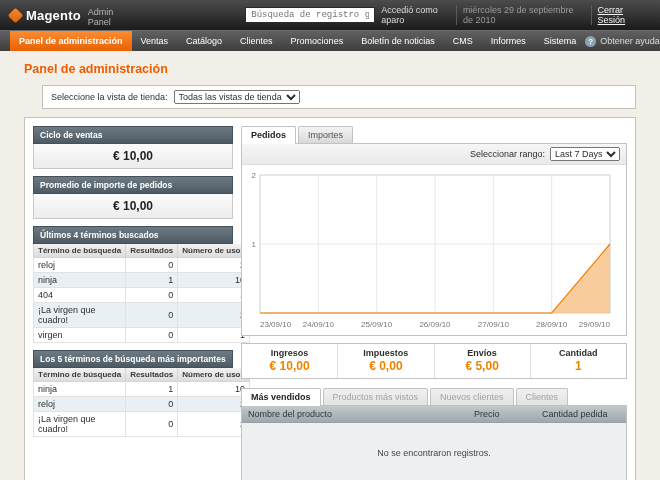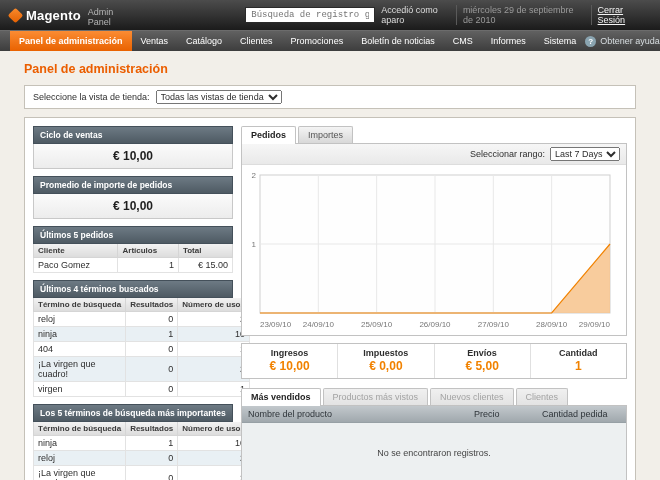--- a/index.html
+++ b/index.html
@@ -24,21 +24,21 @@
   .logout { color:#f4f4f4; text-decoration:underline; cursor:pointer; }
   
   .nav { height:21px; background:linear-gradient(#616161,#3d3d3d); display:flex; align-items:stretch; padding-left:10px; border-top:1px solid #6c6c6c; }
   .nav-item { padding:0 9px; line-height:20px; color:#fff; cursor:pointer; white-space:nowrap; }
   .nav-item.active { background:linear-gradient(#fb8c33,#e96200); font-weight:bold; }
   .nav-help { margin-left:auto; margin-right:10px; display:flex; align-items:center; gap:4px; color:#d7dde0; cursor:pointer; white-space:nowrap; }
   .help-icon { width:11px; height:11px; border-radius:50%; background:#8aa4b0; color:#fff; font-size:8px; text-align:center; line-height:11px; font-weight:bold; }
   
   .content { padding:8px 24px 0; }
   .page-title { color:#eb5e00; font-size:12.5px; font-weight:bold; margin:3px 0 9px; }
-  .store-switcher { background:#fff; border:1px solid #c5c1b8; padding:4px 8px; display:flex; align-items:center; gap:6px; }
+  .store-switcher { background:#fff; border:1px solid #c5c1b8; padding:4px 8px; display:flex; align-items:center; gap:6px;margin-left:18px; }
   select { font-size:9px; font-family:inherit; color:#2e2e2e; }
   .dashboard { margin-top:8px; background:#fff; border:1px solid #c5c1b8; padding:8px; display:flex; gap:8px; height:391px; }
   
   .col-left { width:200px; flex:none; display:flex; flex-direction:column; gap:7px; }
   .section-header { background:linear-gradient(#6d7a84,#4e5a63); color:#fff; font-weight:bold; font-size:8.5px; padding:3px 6px; border:1px solid #44505a; white-space:nowrap; overflow:hidden; }
   .section-value { border:1px solid #c8c8c8; border-top:none; background:linear-gradient(#fbfbfb,#ececec); text-align:center; font-size:12px; font-weight:bold; padding:5px 0; color:#1f1f1f; }
   table.mini { width:100%; border-collapse:collapse; table-layout:auto; }
   .mini th { background:linear-gradient(#f2f2f2,#dcdcdc); border:1px solid #d5d5d5; border-top:none; font-size:8px; text-align:left; padding:2px 4px; white-space:nowrap; color:#3a3a3a; }
   .mini td { border:1px solid #e2e2e2; font-size:9px; padding:2px 4px; background:#fff; }
   .mini tbody tr:nth-child(even) td { background:#e9f0f4; }
@@ -116,39 +116,20 @@
       <div>
         <div class="section-header">Ciclo de ventas</div>
         <div class="section-value">€ 10,00</div>
       </div>
 
       <div>
         <div class="section-header">Promedio de importe de pedidos</div>
         <div class="section-value">€ 10,00</div>
       </div>
 
-      <div>
-        <div class="section-header">Últimos 5 pedidos</div>
-        <table class="mini">
-          <thead>
-              <tr>
-            <th>Cliente</th>
-            <th class="num">Artículos</th>
-            <th class="num">Total</th>
-          </tr>
-            </thead>
-          <tbody>
-            <tr>
-              <td>Paco Gomez</td>
-              <td class="num">1</td>
-              <td class="num">€ 15.00</td>
-            </tr>
-          </tbody>
-        </table>
-      </div>
 
       <div>
         <div class="section-header">Últimos 4 términos buscados</div>
         <table class="mini">
           <thead>
               <tr>
             <th>Término de búsqueda</th>
             <th class="num">Resultados</th>
             <th class="num">Número de usos</th>
           </tr>

